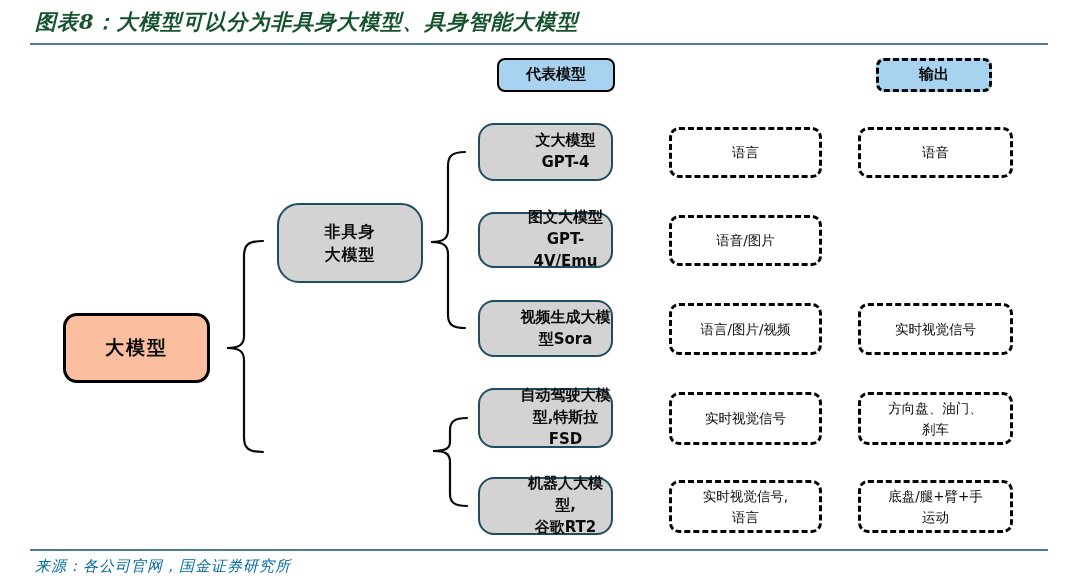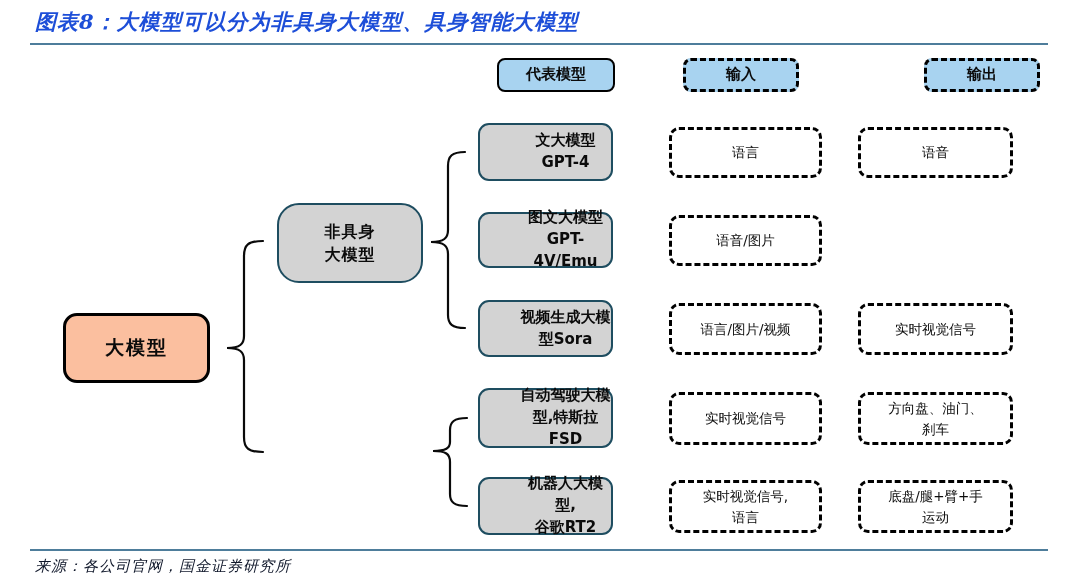--- a/index.html
+++ b/index.html
@@ -14,42 +14,42 @@
   .stage{
     position:relative;width:1080px;height:587px;background:#ffffff;
     font-family:"DejaVu Sans","Liberation Sans",sans-serif;color:var(--ink);
     overflow:hidden;
   }
   .rule{position:absolute;height:2px;background:var(--rule);}
   .title{
     position:absolute;left:35px;top:8px;width:1000px;
     font-family:"DejaVu Serif","Liberation Serif",serif;
     font-style:italic;font-weight:bold;font-size:21px;letter-spacing:1px;
-    color:#1d4ed8;
+    color:#14532d;
   }
   .source{
     position:absolute;left:35px;top:557px;
     font-family:"DejaVu Serif","Liberation Serif",serif;
-    font-style:italic;font-size:15px;letter-spacing:1px;color:#0f172a;
+    font-style:italic;font-size:15px;letter-spacing:1px;color:#0369a1;
   }
   .box{
     position:absolute;box-sizing:border-box;
     display:flex;align-items:center;justify-content:center;
     text-align:center;white-space:pre-line;line-height:1.45;
   }
   .hdr{
     background:var(--header-fill);border-radius:8px;
     font-weight:bold;font-size:15px;
   }
   .hdr-solid{border:2.5px solid #000;}
   .hdr-dashed{border:3px dashed #000;}
   .model-box{
     background:var(--category-fill);
     border:2.5px solid var(--box-border-teal);
-    border-radius:11px;font-weight:bold;font-size:15px;padding-left:40px;
+    border-radius:16px;font-weight:bold;font-size:15px;padding-left:40px;
   }
   .io-box{
     background:#ffffff;border:3px dashed #000;
     border-radius:10px;font-size:13.5px;line-height:1.55;
   }
   .root-box{
     background:var(--root-fill);border:3px solid #000;
     border-radius:14px;font-weight:bold;font-size:19px;letter-spacing:2px;
   }
   .cat-box{
@@ -70,22 +70,21 @@
   <div class="rule" style="left:30px;top:549px;width:1018px;"></div>
   <div class="source">来源：各公司官网，国金证券研究所</div>
 
   <svg class="overlay" width="1080" height="587" viewBox="0 0 1080 587">
     <path d="M 263 241 C 248 241 244 245 244 256 L 244 336 C 244 344 240 348 227 348 C 240 348 244 352 244 360 L 244 437 C 244 448 248 452 263 452"></path>
     <path d="M 465 152 C 452 152 448 156 448 166 L 448 230 C 448 238 444 242 431 242 C 444 242 448 246 448 254 L 448 315 C 448 324 452 328 465 328"></path>
     <path d="M 467 418 C 454 418 450 422 450 430 L 450 442 C 450 448 446 451 433 451 C 446 451 450 454 450 462 L 450 494 C 450 502 454 506 467 506"></path>
   </svg>
 
   <div class="box hdr hdr-solid" style="left:497px;top:58px;width:118px;height:34px;">代表模型</div>
-  <div class="box hdr hdr-dashed" style="left:683px;top:58px;width:116px;height:34px;">输入</div>
-  <div class="box hdr hdr-dashed" style="left:924px;top:58px;width:116px;height:34px;">输出</div>
+  <div class="box hdr hdr-dashed" style="left:876px;top:58px;width:116px;height:34px;">输出</div>
 
   <div class="box root-box" style="left:63px;top:313px;width:147px;height:70px;">大模型</div>
 
   <div class="box cat-box" style="left:277px;top:203px;width:146px;height:80px;">非具身
 大模型</div>
 
   <div class="box model-box" style="left:478px;top:123px;width:135px;height:58px;">文大模型
 GPT-4</div>
   <div class="box io-box" style="left:669px;top:127px;width:153px;height:51px;">语言</div>
   <div class="box io-box" style="left:858px;top:127px;width:155px;height:51px;">语音</div>

